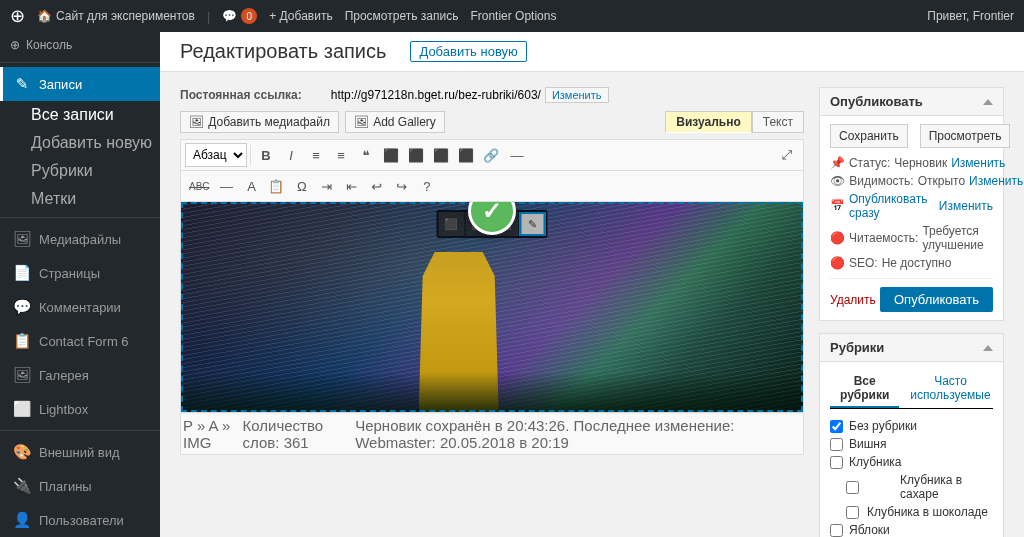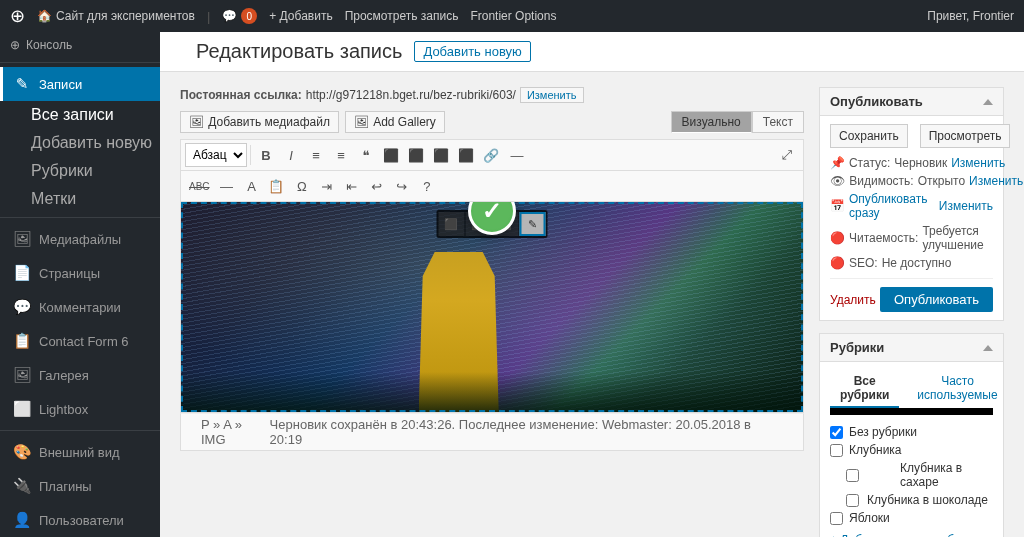--- a/index.html
+++ b/index.html
@@ -57,24 +57,24 @@
       flex: 1;
       background: #f1f1f1;
       overflow-y: auto;
       padding: 0;
     }
 
     
     .page-header {
       background: #fff;
       border-bottom: 1px solid #ddd;
-      padding: 8px 36px;
-      display: flex;
-      align-items: center;
-      gap: 12px;
+      padding: 8px 20px;
+      display: flex;
+      align-items: center;
+      gap: 24px;
     }
     .page-title { font-size: 20px; font-weight: 400; color: #333; }
     .add-new-link { font-size: 13px; color: #0073aa; text-decoration: none; border: 1px solid #0073aa; padding: 2px 8px; border-radius: 2px; }
 
     
     .editor-wrap { padding: 15px 20px; display: flex; gap: 15px; }
     .editor-main { flex: 1; min-width: 0; }
     .editor-sidebar { width: 185px; min-width: 185px; }
 
     
@@ -85,36 +85,36 @@
       border: 1px solid #ddd;
       color: #aaa;
       outline: none;
       margin-bottom: 8px;
       background: #fff;
     }
 
     
     .permalink-row { font-size: 12px; color: #555; margin-bottom: 8px; display: flex; align-items: center; gap: 4px; flex-wrap: wrap; }
     .permalink-label { font-weight: 700; }
-    .permalink-link { color: #404040; }
+    .permalink-link { color: #000000; margin-left: 25px; }
     .permalink-edit { font-size: 11px; color: #0073aa; border: 1px solid #ccc; background: #f7f7f7; padding: 1px 6px; cursor: pointer; }
 
     
     .media-buttons { display: flex; gap: 6px; margin-bottom: 6px; align-items: center; }
     .media-btn {
       background: #f7f7f7;
       border: 1px solid #ccc;
       padding: 3px 8px;
       font-size: 12px;
       cursor: pointer;
       display: flex; align-items: center; gap: 4px; color: #333;
     }
     .visual-text-tabs { margin-left: auto; display: flex; gap: 0; }
     .vt-tab { padding: 3px 10px; border: 1px solid #ccc; background: #f7f7f7; font-size: 12px; cursor: pointer; color: #555; }
-    .vt-tab.active { background: #a3a3a3; border-bottom-color: #fff; color: #333; }
+    .vt-tab.active { background: #fef9c3; border-bottom-color: #fff; color: #333; font-weight: bold; }
 
     
     .tinymce-toolbar1 {
       background: #f9f9f9;
       border: 1px solid #ddd;
       border-bottom: none;
       padding: 3px 4px;
       display: flex;
       align-items: center;
       flex-wrap: wrap;
@@ -257,22 +257,22 @@
       top: 0; left: 0; right: 0; bottom: 0;
       border: 2px dashed #0073aa;
       pointer-events: none;
     }
 
     
     .editor-statusbar {
       background: #f9f9f9;
       border: 1px solid #ddd;
       border-top: 1px solid #eee;
-      padding: 3px 20px;
-      font-size: 13px;
+      padding: 3px 2px;
+      font-size: 15px;
       color: #666;
       display: flex;
       justify-content: space-between;
     }
 
     
     .sidebar-box {
       background: #fff;
       border: 1px solid #ddd;
       margin-bottom: 12px;
@@ -309,21 +309,21 @@
       background: #0073aa;
       color: #fff;
       border: none;
       padding: 5px 14px;
       cursor: pointer;
       font-size: 13px;
       border-radius: 2px;
     }
 
     
-    .rubric-tabs { display: flex; gap: 8px; margin-bottom: 8px; border-bottom: 7px solid #000000; }
+    .rubric-tabs { display: flex; gap: 1px; margin-bottom: 8px; border-bottom: 1px solid #000000; }
     .rubric-tab { padding: 4px 10px; font-size: 12px; cursor: pointer; color: #0073aa; background: none; border: none; border-bottom: 2px solid transparent; }
     .rubric-tab.active { border-bottom-color: #0073aa; color: #333; font-weight: 600; }
     .rubric-item { display: flex; align-items: center; gap: 6px; padding: 2px 0; font-size: 12px; color: #333; }
     .rubric-item input[type=checkbox] { margin: 0; }
     .rubric-add { color: #0073aa; font-size: 12px; text-decoration: none; display: block; margin-top: 6px; }
 
     
     .triangle-up { display: inline-block; width: 0; height: 0; border-left: 5px solid transparent; border-right: 5px solid transparent; border-bottom: 6px solid #999; }
   </style>
 </head>
@@ -500,20 +500,21 @@
             </div>
 
             <div style="position:absolute;bottom:0;left:0;right:0;height:40px;background:linear-gradient(transparent,rgba(0,20,10,0.8));"></div>
           </div>
           <div class="image-selected-border"></div>
         </div>
 
         
         <div class="editor-statusbar">
           <span>P » A » IMG</span>
+          <span>Количество слов: 361</span>
           <span>Черновик сохранён в 20:43:26. Последнее изменение: Webmaster: 20.05.2018 в 20:19</span>
         </div>
       </div>
 
       <div class="editor-sidebar">
 
         <div class="sidebar-box">
           <div class="sidebar-box-header">
             <span>Опубликовать</span>
             <span class="triangle-up"></span>
@@ -566,20 +567,24 @@
             <div class="rubric-tabs">
               <button class="rubric-tab active">Все рубрики</button>
               <button class="rubric-tab">Часто используемые</button>
             </div>
             <div class="rubric-item">
               <input type="checkbox" checked="" style="">
               <span>Без рубрики</span>
             </div>
             <div class="rubric-item">
               <input type="checkbox" style="">
+              <span>Вишня</span>
+            </div>
+            <div class="rubric-item">
+              <input type="checkbox" style="">
               <span>Клубника</span>
             </div>
             <div class="rubric-item" style="padding-left:16px;gap:41px;">
               <input type="checkbox" style="">
               <span>Клубника в сахаре</span>
             </div>
             <div class="rubric-item" style="padding-left:16px;gap:8px;">
               <input type="checkbox" style="">
               <span>Клубника в шоколаде</span>
             </div>

